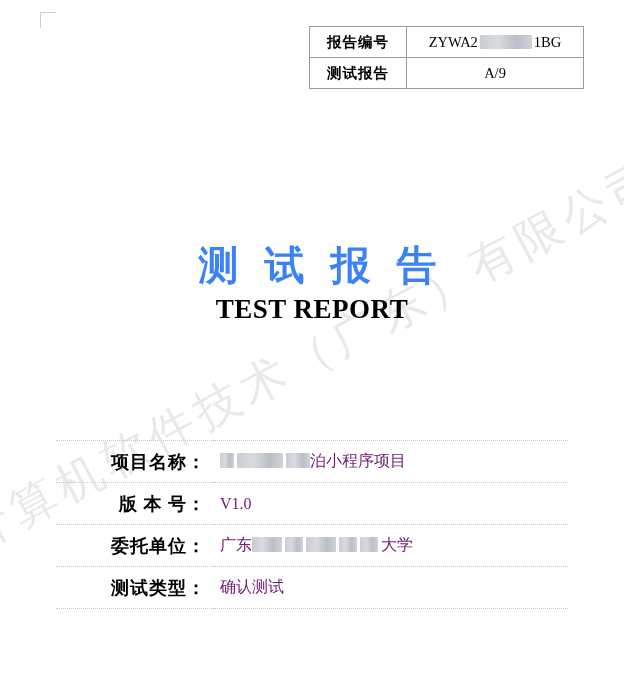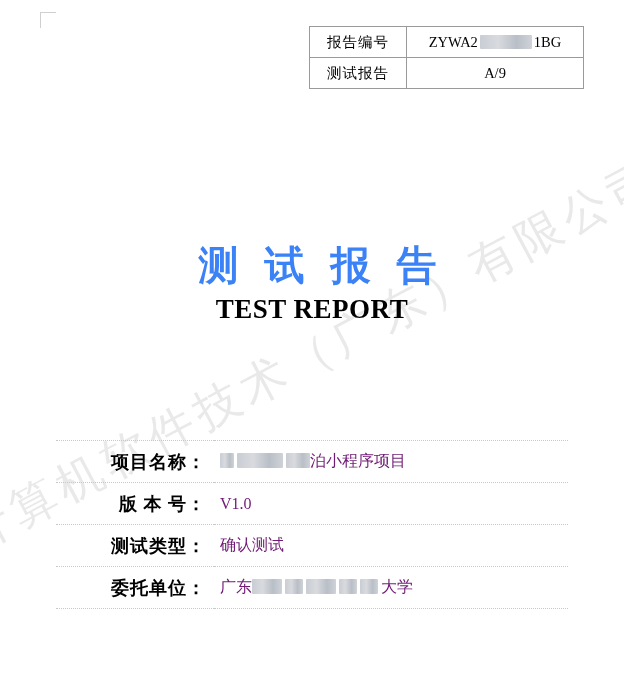--- a/index.html
+++ b/index.html
@@ -60,21 +60,21 @@
     border: 1px solid #9a9a9a;
     height: 30px;
     font-size: 14.5px;
     text-align: center;
     vertical-align: middle;
     font-family: "Liberation Serif", serif;
     padding: 0;
   }
   .header-table td.label {
     width: 96px;
-    font-weight: 400;
+    font-weight: 700;
     letter-spacing: 1px;
   }
   .header-table td.value {
     width: 176px;
   }
   .redact {
     display: inline-block;
     vertical-align: -2px;
     background: linear-gradient(90deg, #c9cdd4 0%, #d8dade 35%, #b9bfc7 70%, #cfd3d8 100%);
     border-radius: 1px;
@@ -177,23 +177,23 @@
     <tbody>
       <tr>
         <td class="k">项目名称：</td>
         <td class="v"><span class="redact r3"></span><span class="sp"></span><span class="redact r1"></span><span class="sp"></span><span class="redact r2"></span><span>泊小程序项目</span></td>
       </tr>
       <tr>
         <td class="k">版 本 号：</td>
         <td class="v">V1.0</td>
       </tr>
       <tr>
+        <td class="k">委托单位：</td>
+        <td class="v"><span>广东</span><span class="redact r4"></span><span class="sp"></span><span class="redact r5"></span><span class="sp"></span><span class="redact r4"></span><span class="sp"></span><span class="redact r5"></span><span class="sp"></span><span class="redact r5"></span><span class="sp"></span><span>大学</span></td>
+      </tr>
+      <tr>
         <td class="k">测试类型：</td>
         <td class="v">确认测试</td>
-      </tr>
-      <tr>
-        <td class="k">委托单位：</td>
-        <td class="v"><span>广东</span><span class="redact r4"></span><span class="sp"></span><span class="redact r5"></span><span class="sp"></span><span class="redact r4"></span><span class="sp"></span><span class="redact r5"></span><span class="sp"></span><span class="redact r5"></span><span class="sp"></span><span>大学</span></td>
       </tr>
     </tbody>
   </table>
 
 </div>
 
 </body></html>

